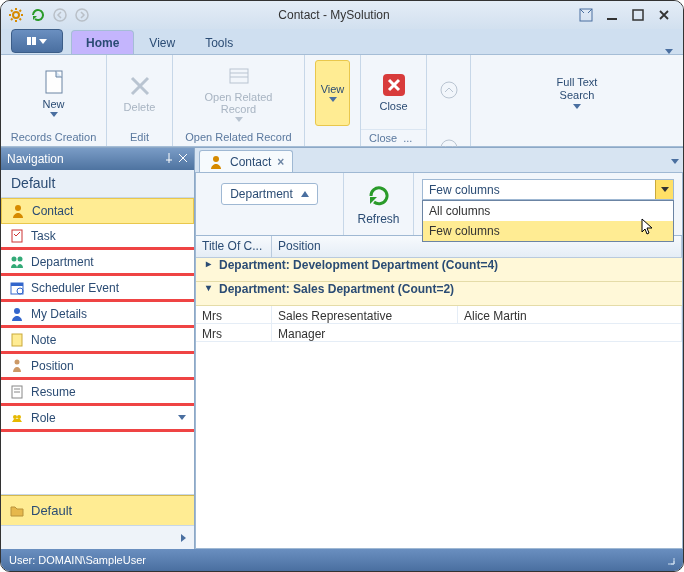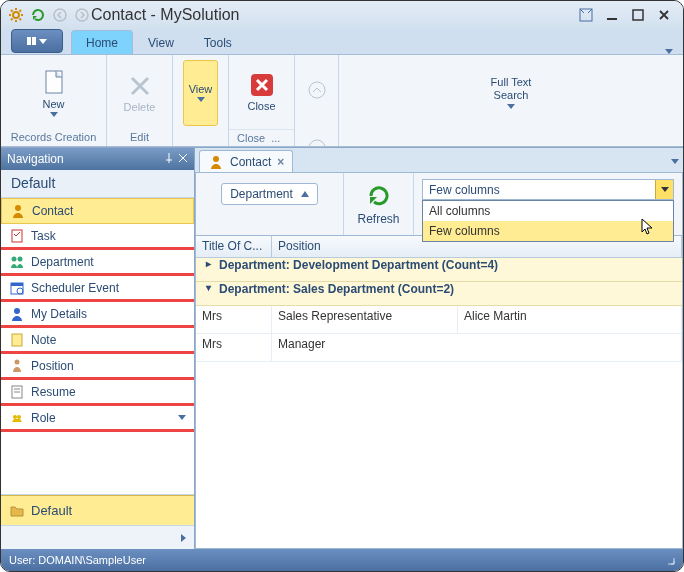--- a/index.html
+++ b/index.html
@@ -1,32 +1,32 @@
 <!DOCTYPE html>
 <html><head>
 <meta charset="utf-8">
 <style>
 * { box-sizing: border-box; margin: 0; padding: 0; font-family: "Segoe UI", Tahoma, sans-serif; }
 body { background: #fff; }
 .window { width: 684px; height: 572px; border: 1px solid #333; border-radius: 10px; overflow: hidden; display: flex; flex-direction: column; background: #d7e4f2; position: relative; }
 
 .titlebar { height: 28px; display: flex; align-items: center; background: linear-gradient(#e4edf7,#d2e0ef); font-size: 12px; color: #333; }
 .titlebar .tb-left { display: flex; align-items: center; padding-left: 6px; gap: 4px; }
-.titlebar .title { flex: 1; font-size: 16px; }
+.titlebar .title { flex: 1; text-align: center; font-size: 12px; }
 .titlebar .tb-right { display: flex; align-items: center; gap: 8px; padding-right: 10px; }
 .icon-btn { width: 18px; height: 18px; display: flex; align-items: center; justify-content: center; border-radius: 3px; cursor: pointer; }
 .icon-btn svg { display: block; }
 
 .tabs-row { height: 26px; display: flex; align-items: flex-end; background: #cfdff0; border-bottom: 1px solid #a5bdd6; font-size: 12px; }
 .app-btn { width: 52px; height: 24px; background: linear-gradient(#6a8fc0,#4a6fa0); border: 1px solid #3b5d88; border-radius: 4px; margin: 0 8px 1px 10px; display: flex; align-items: center; justify-content: center; gap: 3px; cursor: pointer; }
 .app-btn .rects { display: flex; gap: 1px; }
 .app-btn .rects span { width: 4px; height: 8px; background: #fff; display: inline-block; }
 .app-btn .caret { width:0;height:0;border-left:4px solid transparent;border-right:4px solid transparent;border-top:5px solid #fff; }
 .menu-tab { padding: 5px 14px 4px; color: #2b4c74; cursor: pointer; border: 1px solid transparent; border-bottom: none; }
-.menu-tab.active { background: #7dd3fc; border-color: #a5bdd6; border-radius: 4px 4px 0 0; }
+.menu-tab.active { background: #c4b5fd; border-color: #a5bdd6; border-radius: 4px 4px 0 0; font-weight: bold; }
 .tabs-caret { margin-left: auto; margin-right: 10px; width:0;height:0;border-left:4px solid transparent;border-right:4px solid transparent;border-top:5px solid #4a6fa0; cursor:pointer; }
 
 .ribbon { height: 92px; background: #f2f6fb; border-bottom: 1px solid #a5bdd6; display: flex; font-size: 11px; color: #2b4c74; }
 .rib-group { border-right: 1px solid #c7d7e8; display: flex; flex-direction: column; }
 .rib-body { flex: 1; display: flex; align-items: center; justify-content: center; gap: 8px; padding: 2px 10px 0; }
 .rib-label { height: 18px; text-align: center; color: #5a789e; font-size: 11px; line-height: 18px; white-space: nowrap; }
 .rib-btn { display: flex; flex-direction: column; align-items: center; justify-content: center; gap: 2px; width: 56px; height: 66px; cursor: pointer; border: 1px solid transparent; border-radius: 3px; }
 .rib-btn.disabled { color: #a8b4c2; cursor: default; }
 .rib-btn .caret { width:0;height:0;border-left:4px solid transparent;border-right:4px solid transparent;border-top:5px solid #4a6fa0; }
 .rib-btn.disabled .caret { border-top-color:#b9c4d1; }
@@ -71,21 +71,21 @@
 .dropdown .opt.hover { background:#ffec93;}
 .cursor { position:absolute; right:24px; top:44px; z-index:11; pointer-events:none;}
 
 .grid { flex:1; background:#fff; border:1px solid #9fb8d3; border-top:none; font-size:12px; color:#333; overflow:auto;}
 .gh { height:22px; display:flex; background:linear-gradient(#f7fafd,#e5edf6); border-bottom:1px solid #b9cadd;}
 .gh .col { border-right:1px solid #b9cadd; padding:3px 6px; color:#2b4c74;}
 .c1{width:76px}.c2{width:224px}.c3{flex:1}
 .group-row { height:24px; background:#fff8d8; display:flex; align-items:flex-start; gap:8px; padding:0 10px; font-weight:bold; color:#2b4c74; border-bottom:1px solid #e5dca8; cursor:pointer;}
 .group-row.collapsed::before { content:"▸"; font-size:10px;}
 .group-row.expanded::before { content:"▾"; font-size:10px;}
-.grow { height:28px; display:flex; border-bottom:1px solid #e5edf6;}
+.grow { height:18px; display:flex; border-bottom:1px solid #e5edf6;}
 .grow .col { border-right:1px solid #e5edf6; padding:3px 6px;}
 
 .status { height:22px; background:linear-gradient(#6a8fc0,#4a6fa0); color:#fff; font-size:11px; display:flex; align-items:center; padding:0 8px;}
 .sq { margin-left:auto; }
 
 .ico { width:16px; height:16px; display:inline-block; flex-shrink:0;}
 </style>
 </head>
 <body>
 
@@ -184,20 +184,35 @@
     <div class="rib-group" style="width:66px">
       <div class="rib-body">
         <div class="rib-btn disabled">
           <svg width="26" height="26">
               <path d="M5 5l16 16M21 5L5 21" stroke="#b9c4d1" stroke-width="3"></path>
             </svg>
           <span>Delete</span>
         </div>
       </div>
       <div class="rib-label">Edit</div>
+    </div>
+    <div class="rib-group" style="width:132px">
+      <div class="rib-body">
+        <div class="rib-btn disabled" style="width:100px">
+          <svg width="26" height="26">
+              <rect x="4" y="6" width="18" height="14" fill="none" stroke="#b9c4d1"></rect>
+              <line x1="4" y1="10" x2="22" y2="10" stroke="#b9c4d1"></line>
+              <line x1="4" y1="14" x2="22" y2="14" stroke="#b9c4d1"></line>
+            </svg>
+          <span style="white-space:pre-line;text-align:center;line-height:12px">Open Related
+Record</span>
+          <span class="caret"></span>
+        </div>
+      </div>
+      <div class="rib-label">Open Related Record</div>
     </div>
     <div class="rib-group" style="width:56px">
       <div class="rib-body">
         <div class="rib-btn view" style="width:46px">
           <span>View</span>
           <span class="caret"></span>
         </div>
       </div>
       <div class="rib-label">&nbsp;</div>
     </div>

